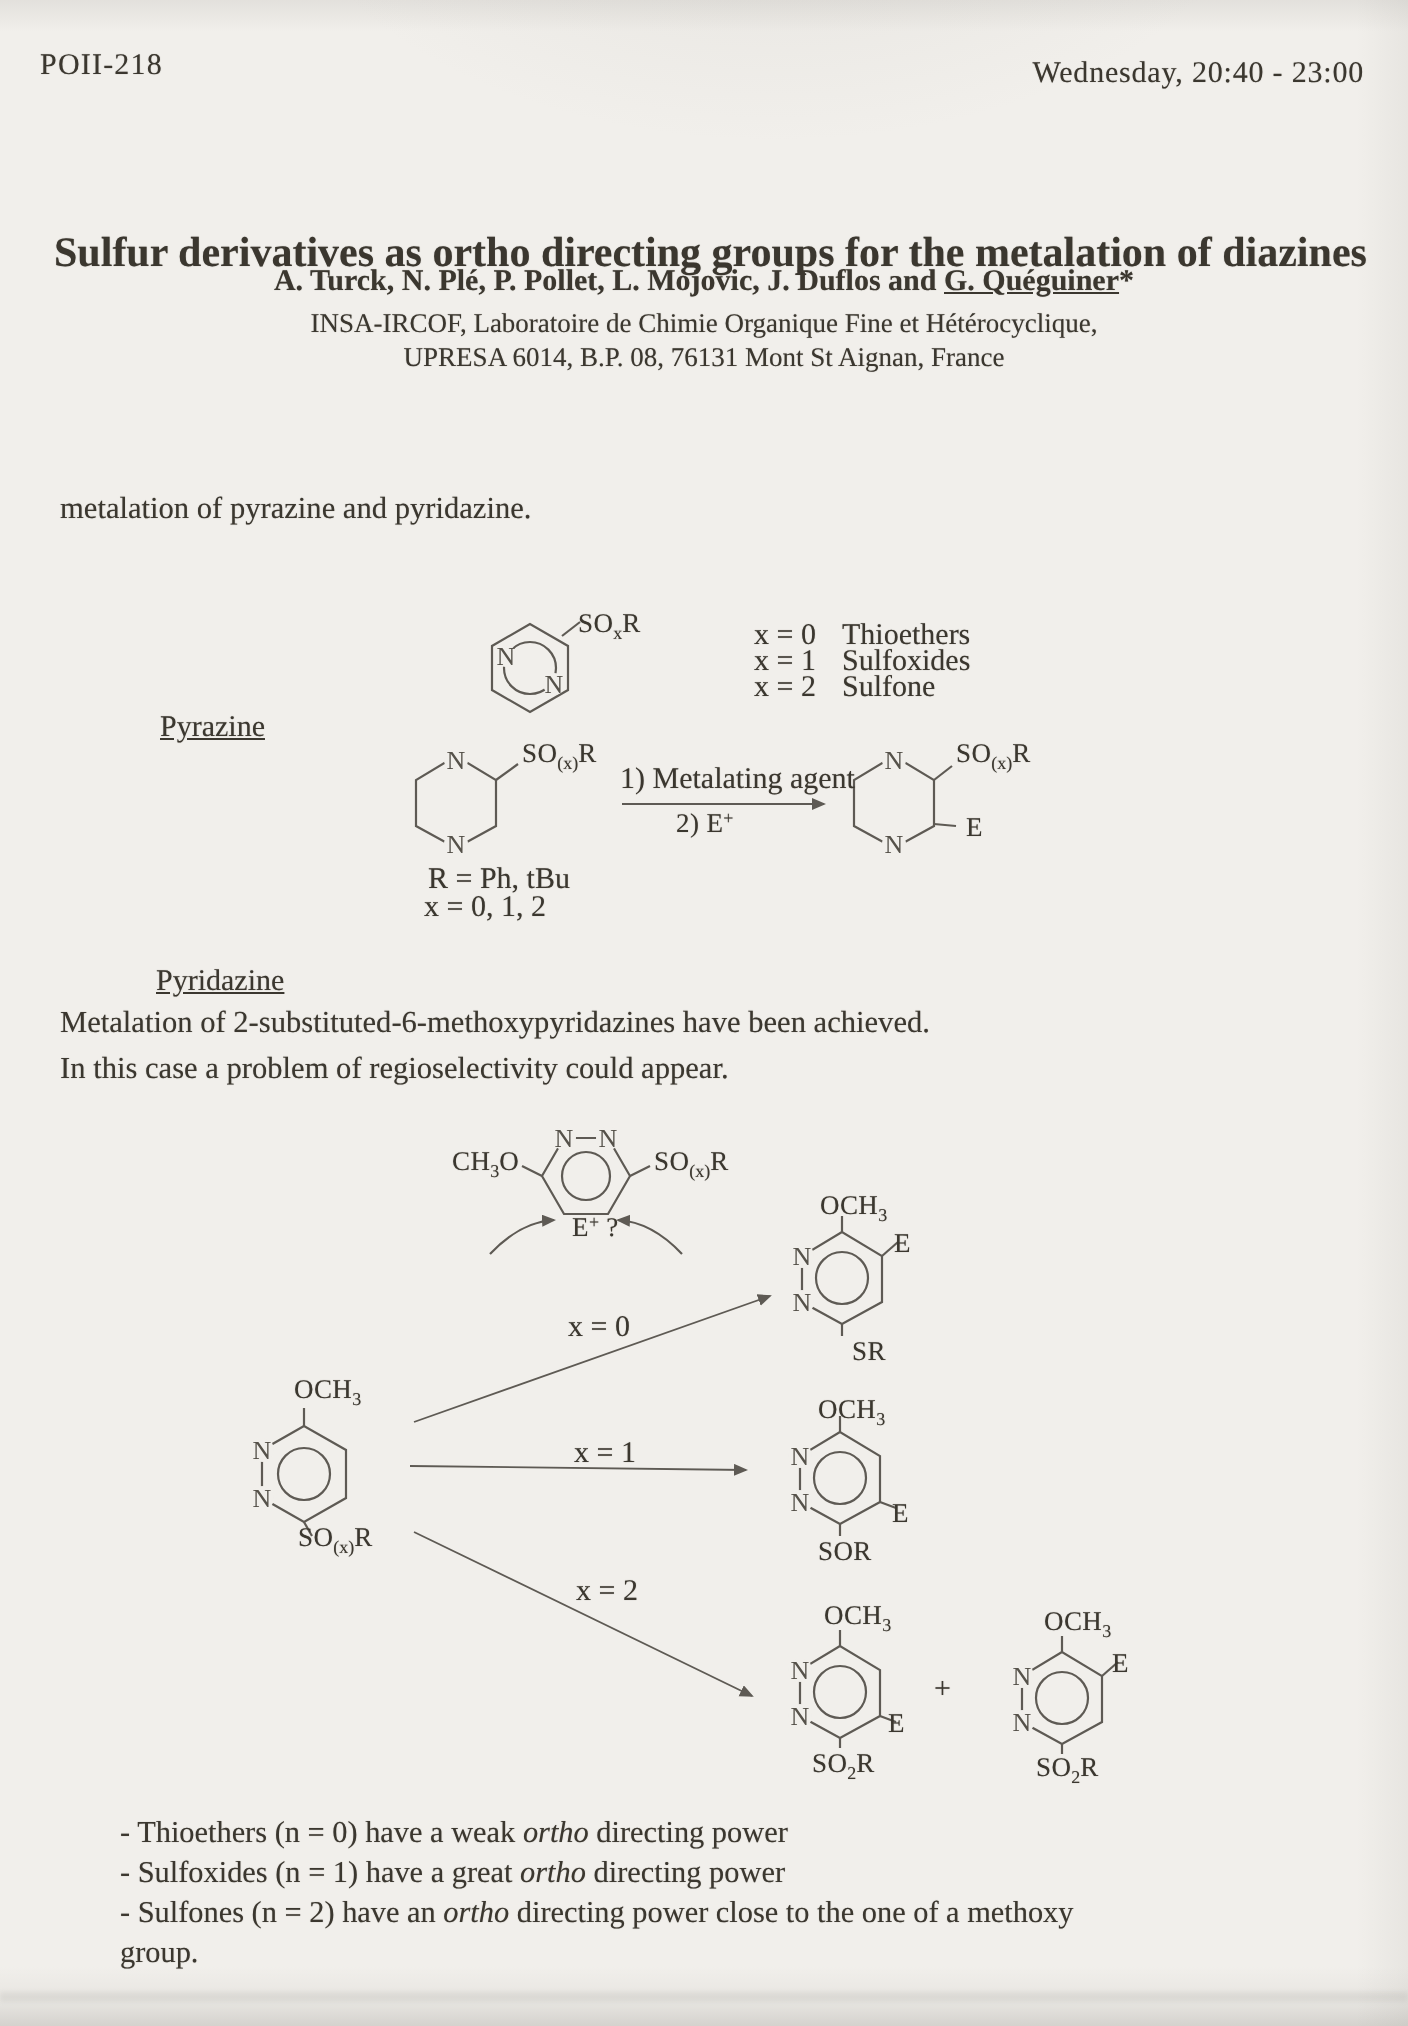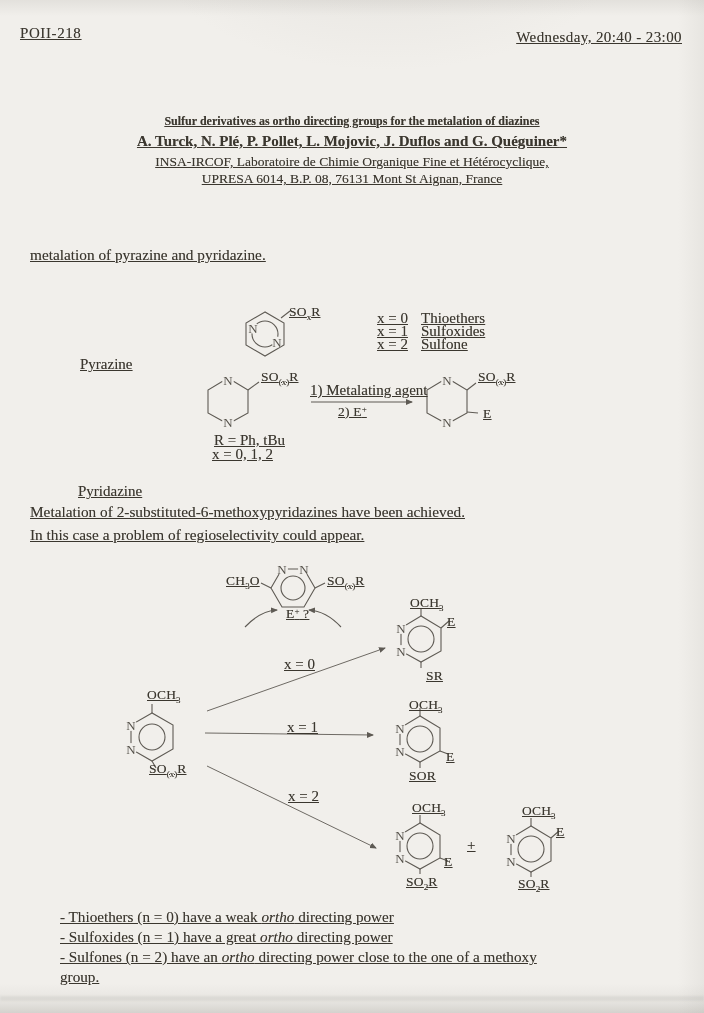--- a/index.html
+++ b/index.html
@@ -20,21 +20,21 @@
   .abs{position:absolute;white-space:nowrap;}
   .ctr{text-align:center;}
   .b{font-weight:bold;}
   .i{font-style:italic;}
   .u{text-decoration:underline;}
   .body{font-size:15.3px;line-height:20px;}
   .small{font-size:15px;}
   .chem{position:absolute;font-size:13.5px;letter-spacing:.2px;white-space:nowrap;}
   .chem sub{font-size:9px;vertical-align:-3.5px;letter-spacing:0;}
   .chem sup{font-size:9px;vertical-align:4px;letter-spacing:0;}
-  .txt{text-shadow:0 0 .5px rgba(59,55,47,.45);text-decoration:underline;}
+  .txt{text-shadow:0 0 .5px rgba(59,55,47,.45);}
   svg text{font-family:"Liberation Serif", serif;font-size:13px;fill:#3b372f;}
 </style>
 </head>
 <body>
 
 <div class="page">
 
   <svg class="abs" style="left:0;top:0;" width="704" height="1013" viewBox="0 0 704 1013">
     <defs>
       <marker id="arr" markerWidth="8" markerHeight="8" refX="6" refY="3" orient="auto" markerUnits="userSpaceOnUse">
@@ -148,21 +148,21 @@
         <circle cx="511" cy="861" r="6" fill="#f1efeb" stroke="none"></circle>
         <text x="511" y="842.5" text-anchor="middle" stroke="none" fill="#3b372f">N</text>
         <text x="511" y="865.5" text-anchor="middle" stroke="none" fill="#3b372f">N</text>
       </g>
     </g>
   </svg>
 
   <span class="abs txt" style="left:20px;top:25px;font-size:15px;letter-spacing:.6px;">POII-218</span>
   <span class="abs txt" style="right:22px;top:29px;font-size:15px;letter-spacing:.4px;">Wednesday, 20:40 - 23:00</span>
 
-  <div class="abs ctr b txt" style="left:27px;top:114px;width:650px;font-size:12px;">Sulfur derivatives as ortho directing groups for the metalation of diazines</div>
+  <div class="abs ctr b txt" style="left:27px;top:114px;width:650px;font-size:21px;">Sulfur derivatives as ortho directing groups for the metalation of diazines</div>
   <div class="abs ctr b txt" style="left:27px;top:133px;width:650px;font-size:15px;">
     <span>A. Turck, N. Plé, P. Pollet, L. Mojovic, J. Duflos and </span><span class="u">G. Quéguiner</span><span>*</span>
   </div>
   <div class="abs ctr txt" style="left:27px;top:154px;width:650px;font-size:13.5px;text-align:center;">INSA-IRCOF, Laboratoire de Chimie Organique Fine et Hétérocyclique,</div>
   <div class="abs ctr txt" style="left:27px;top:171px;width:650px;font-size:13.5px;">UPRESA 6014, B.P. 08, 76131 Mont St Aignan, France</div>
 
   <div class="abs body txt" style="left:30px;top:245px;">
     <div>metalation of pyrazine and pyridazine.</div>
   </div>
 

